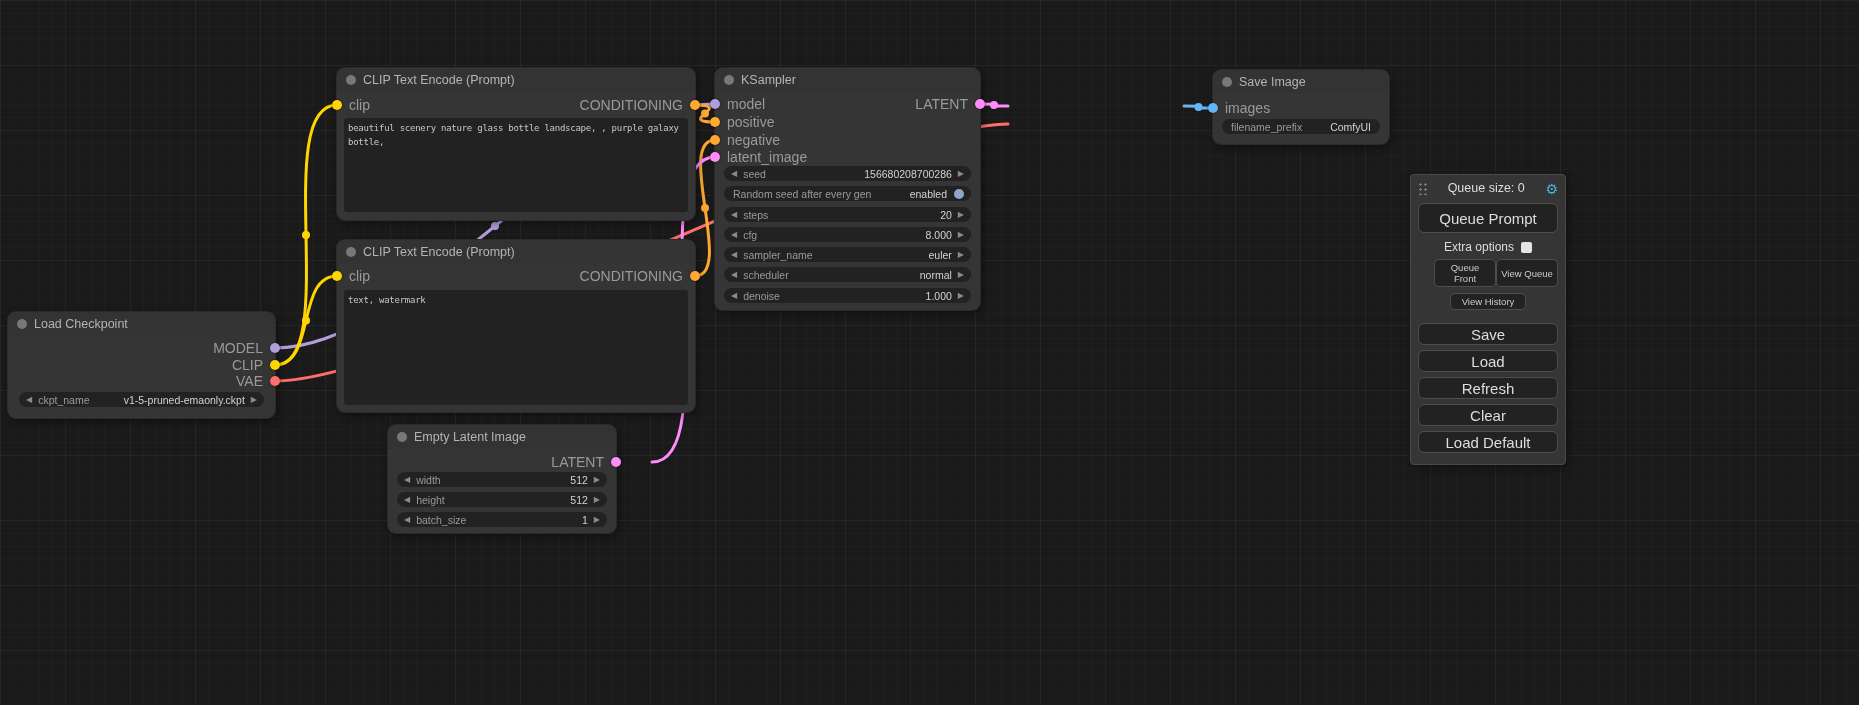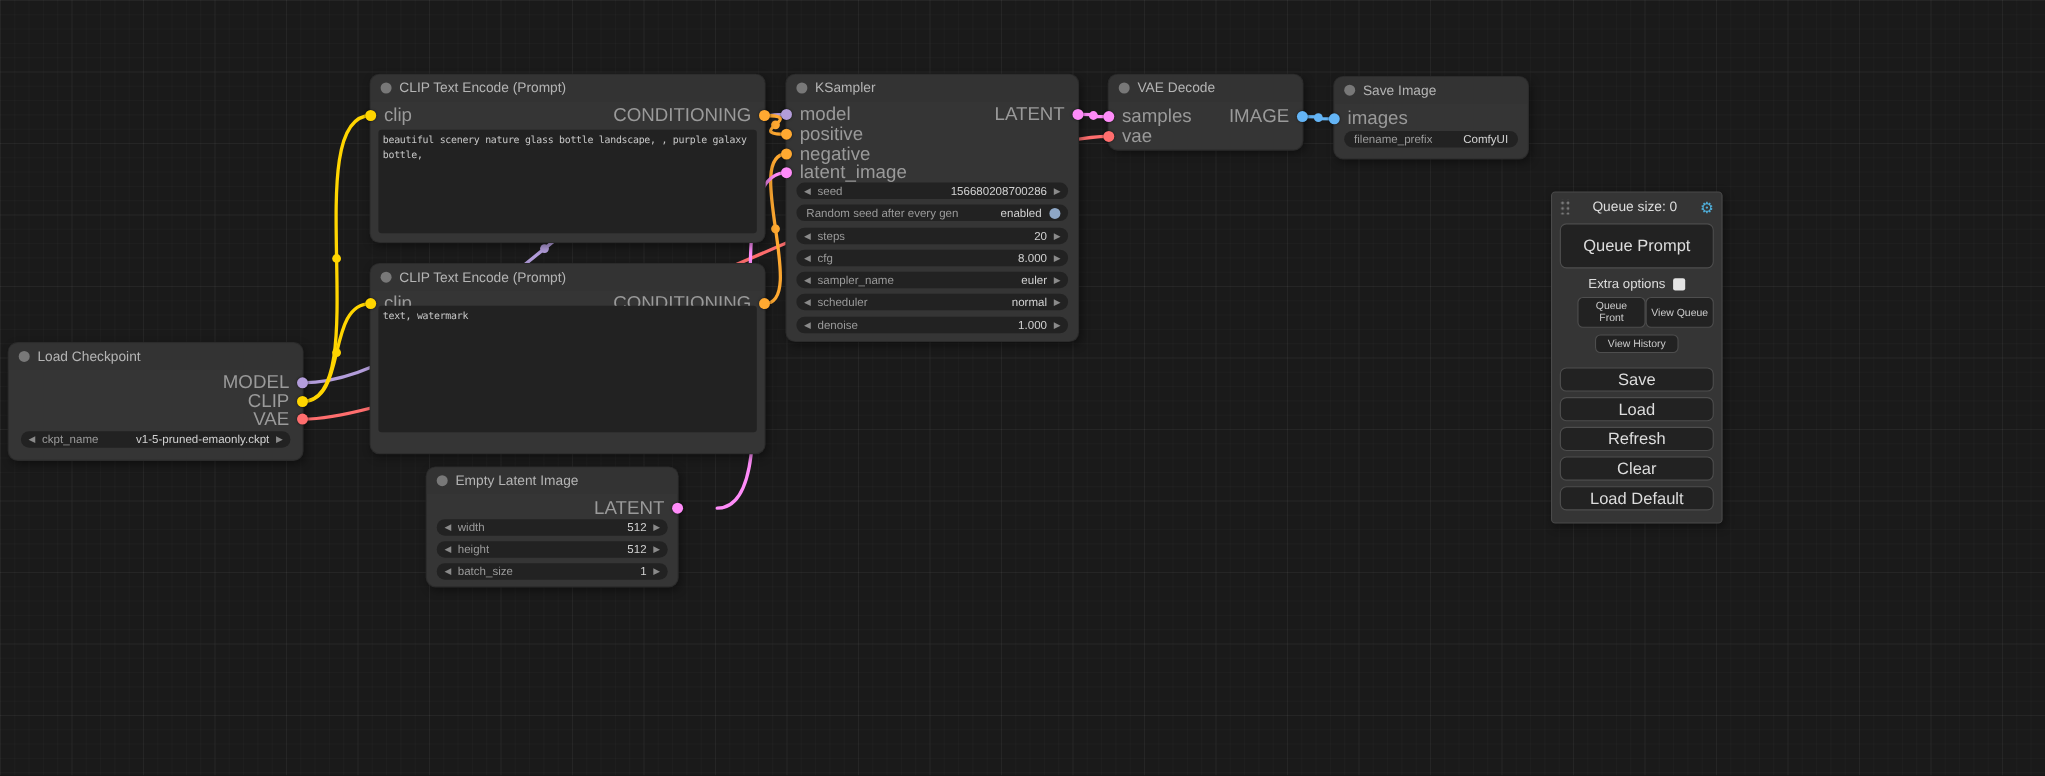--- a/index.html
+++ b/index.html
@@ -23,21 +23,21 @@
   }
   .node-title{
     height:24px;display:flex;align-items:center;gap:7px;padding:0 9px;
     background:#333333;border-radius:8px 8px 0 0;
     color:#b4b4b4;font-size:12.5px;white-space:nowrap;cursor:move;
   }
   .title-dot{width:10px;height:10px;border-radius:50%;background:#787878;flex:0 0 auto;}
 
   .slot{
     position:absolute;left:0;right:0;height:16px;display:flex;align-items:center;
-    gap:2px;padding:0 12px;font-size:17px;color:#9a9a9a;white-space:nowrap;
+    gap:2px;padding:0 12px;font-size:14px;color:#9a9a9a;white-space:nowrap;
   }
   .slot .spacer{flex:1;}
   .port-dot{
     width:10px;height:10px;border-radius:50%;position:absolute;top:50%;
     transform:translateY(-50%);box-shadow:0 0 2px rgba(0,0,0,.7);cursor:crosshair;
   }
   .port-dot.in{left:-5px;}
   .port-dot.out{right:-5px;}
 
   .widget{
@@ -70,21 +70,21 @@
     background-image:radial-gradient(#7a7a7a 1.2px, transparent 1.4px);
     background-size:5px 5px;background-position:0 1px;cursor:move;
   }
   .queue-size{flex:1;text-align:center;color:#dddddd;font-size:12.5px;}
   .gear{color:#4fb0dc;font-size:14px;flex:0 0 auto;cursor:pointer;}
   .btn{
     display:block;width:100%;box-sizing:border-box;background:#222222;
     border:1px solid #4e4e4e;border-radius:6px;color:#dddddd;
     font-family:"Liberation Sans",sans-serif;font-size:15px;cursor:pointer;
   }
-  #queue-prompt{margin-top:6px;height:41px;}
+  #queue-prompt{margin-top:6px;height:30px;}
   .extra-row{margin-top:7px;display:flex;justify-content:center;align-items:center;gap:7px;color:#dddddd;font-size:12px;}
   .checkbox{width:11px;height:11px;background:#e4e4e4;border-radius:2px;cursor:pointer;}
   .small-row{margin-top:5px;display:flex;gap:0;padding-left:16px;}
   .btn.small{font-size:9.5px;padding:2px 4px;border-radius:5px;color:#cccccc;flex:1;width:auto;}
   .vh-row{margin-top:4px;text-align:center;}
   .btn.vh{display:inline-block;width:auto;font-size:9.5px;padding:2px 11px;border-radius:5px;color:#cccccc;}
   .btn.big{margin-top:5px;height:22px;}
   .btn.big.first{margin-top:13px;}
 </style>
 </head>
@@ -161,21 +161,21 @@
       <span class="title-dot"></span>
       <span>CLIP Text Encode (Prompt)</span>
     </div>
     <div class="slot" style="top:28px">
       <span class="port-dot in" style="background-color: rgb(255, 213, 0);"></span>
       <span>clip</span>
       <span class="spacer"></span>
       <span>CONDITIONING</span>
       <span class="port-dot out" style="background-color: rgb(255, 169, 49);"></span>
     </div>
-    <textarea class="prompt" style="top: 38px; height: 115px;">text, watermark</textarea>
+    <textarea class="prompt" style="top: 50px; height: 115px;">text, watermark</textarea>
   </div>
 
   <div class="node" style="left:388px;top:425px;width:228px;height:108px;">
     <div class="node-title">
       <span class="title-dot"></span>
       <span>Empty Latent Image</span>
     </div>
     <div class="slot" style="top:29px">
       <span class="spacer"></span>
       <span>LATENT</span>
@@ -261,37 +261,20 @@
       <span class="arrow">▶</span>
     </div>
     <div class="widget" style="top:220px">
       <span class="arrow">◀</span>
       <span class="wlabel">denoise</span>
       <span class="wvalue">1.000</span>
       <span class="arrow">▶</span>
     </div>
   </div>
 
-  <div class="node" style="left:1008px;top:68px;width:176px;height:68px;">
-    <div class="node-title">
-      <span class="title-dot"></span>
-      <span>VAE Decode</span>
-    </div>
-    <div class="slot" style="top:30px">
-      <span class="port-dot in" style="background-color: rgb(255, 140, 249);"></span>
-      <span>samples</span>
-      <span class="spacer"></span>
-      <span>IMAGE</span>
-      <span class="port-dot out" style="background-color: rgb(100, 181, 246);"></span>
-    </div>
-    <div class="slot" style="top:48px">
-      <span class="port-dot in" style="background-color: rgb(255, 110, 110);"></span>
-      <span>vae</span>
-    </div>
-  </div>
 
   <div class="node" style="left:1213px;top:70px;width:176px;height:74px;">
     <div class="node-title">
       <span class="title-dot"></span>
       <span>Save Image</span>
     </div>
     <div class="slot" style="top:30px">
       <span class="port-dot in" style="background-color: rgb(100, 181, 246);"></span>
       <span>images</span>
     </div>

